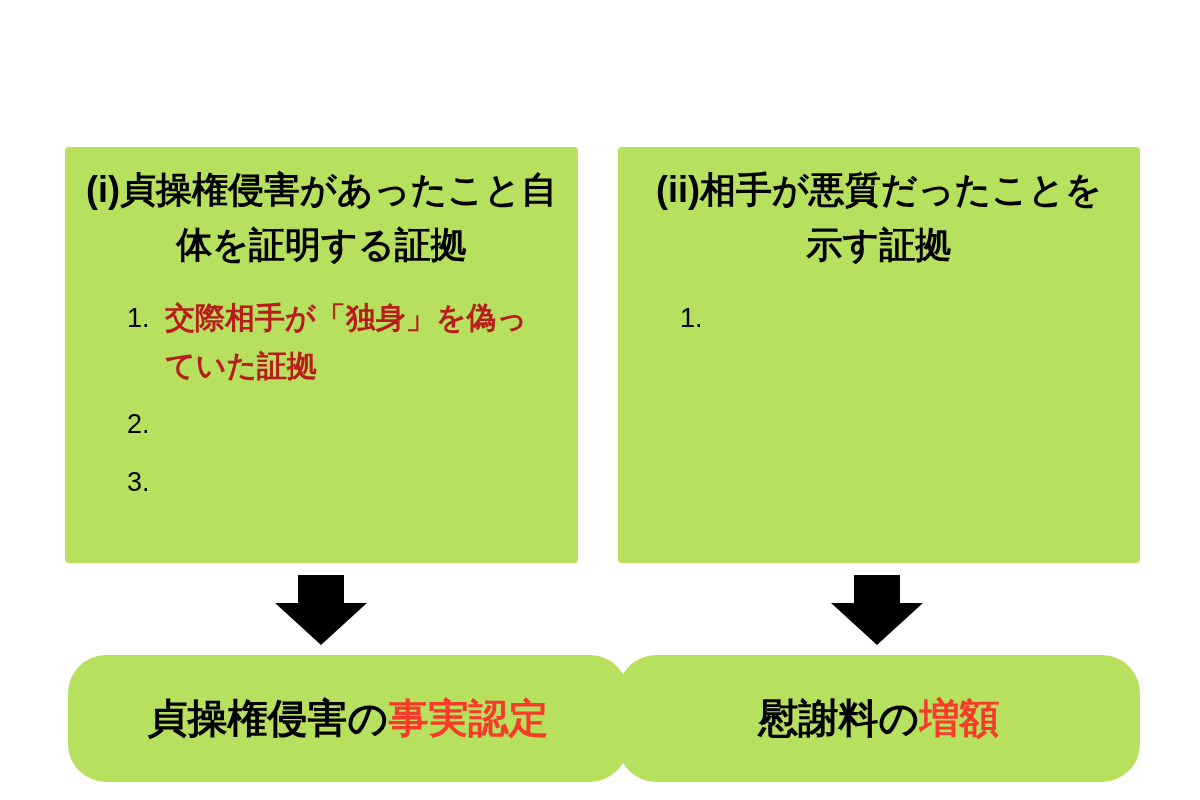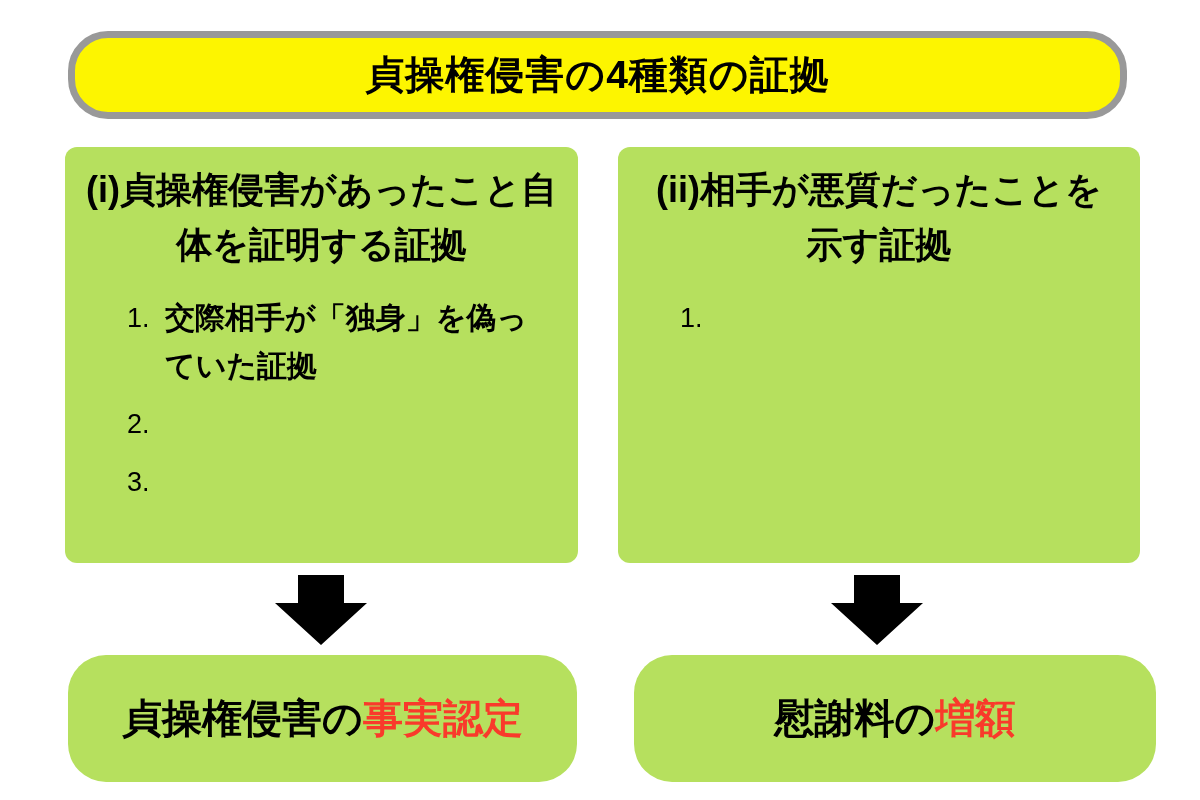--- a/index.html
+++ b/index.html
@@ -32,21 +32,21 @@
     color: #000000;
     letter-spacing: 1px;
   }
 
   
   .evidence-box {
     position: absolute;
     top: 147px;
     height: 416px;
     background: #b6e05e;
-    border-radius: 12px;
+    border-radius: 4px;
     padding: 16px 18px 0 18px;
   }
   .evidence-box.left  { left: 65px;  width: 513px; }
   .evidence-box.right { left: 618px; width: 522px; }
 
   .box-title {
     font-size: 36px;
     font-weight: bold;
     color: #000000;
     text-align: center;
@@ -68,21 +68,21 @@
     flex: 0 0 38px;
     font-size: 27px;
     font-weight: 400;
     color: #000000;
     line-height: 1.78;
     font-family: "Liberation Sans", sans-serif;
   }
   .list-text {
     font-size: 30px;
     font-weight: bold;
-    color: #000000;
+    color: #b91c1c;
     line-height: 1.6;
     white-space: pre-line;
   }
 
   
   .arrow {
     position: absolute;
     top: 575px;
     width: 92px; height: 70px;
     background: #000000;
@@ -95,39 +95,36 @@
   .result-box {
     position: absolute;
     top: 655px;
     height: 127px;
     background: #b6e05e;
     border-radius: 38px;
     display: flex;
     align-items: center;
     justify-content: center;
   }
-  .result-box.left  { left: 68px;  width: 509px; align-items: center; }
-  .result-box.right { left: 634px; width: 522px; }
+  .result-box.left  { left: 68px;  width: 560px; align-items: center; }
+  .result-box.right { left: 618px; width: 522px; }
   .result-text {
     font-size: 40px;
     font-weight: bold;
     color: #000000;
   }
   .result-highlight {
     color: #f93a2b;
   }
 </style>
 </head>
 <body>
 
 <div class="canvas">
 
-  <div class="banner">
-    <span class="banner-text">貞操権侵害の4種類の証拠</span>
-  </div>
 
   <div class="evidence-box left">
     <div class="box-title">(i)貞操権侵害があったこと自
 体を証明する証拠</div>
     <ol class="box-list">
       <li>
         <span class="list-marker">1.</span>
         <span class="list-text">交際相手が「独身」を偽っ
 ていた証拠</span>
       </li>

